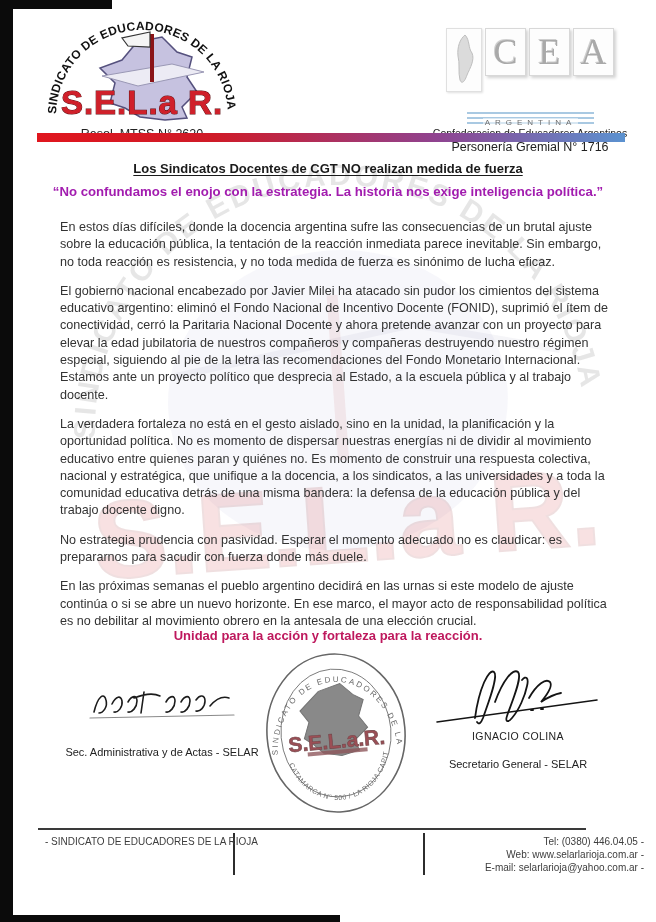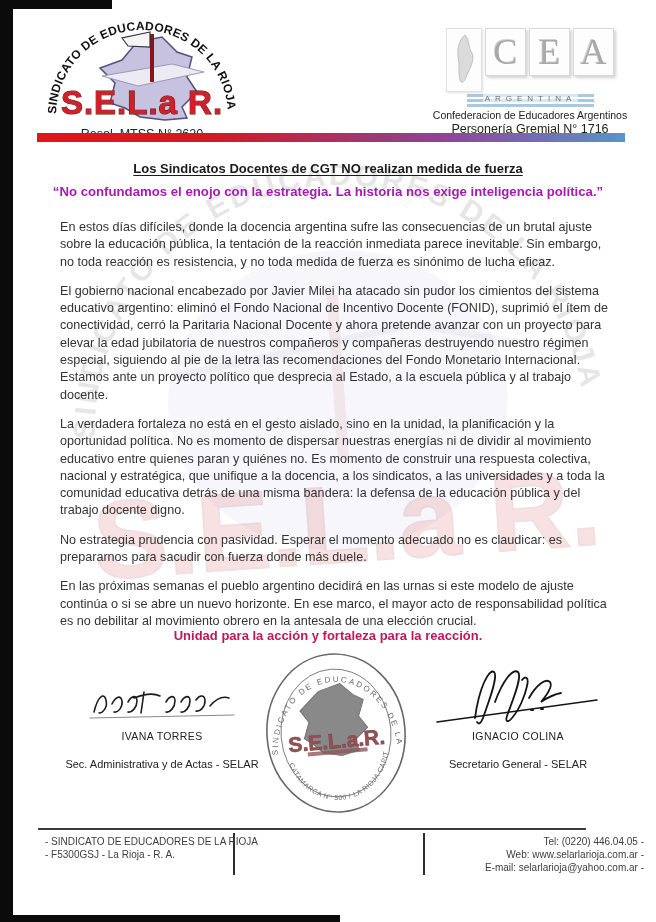--- a/index.html
+++ b/index.html
@@ -12,23 +12,23 @@
   
   .logo-left{position:absolute;left:40px;top:20px;width:204px;text-align:center;}
   .resol{font-size:12.5px;color:#222;margin-top:1px;}
   .logo-right{position:absolute;left:430px;top:28px;width:200px;text-align:center;}
   .cea-row{display:flex;align-items:flex-start;justify-content:center;gap:3px;}
   .cea-map-box{width:34px;height:62px;border:1px solid #e0e0e0;box-shadow:1px 1px 2px rgba(0,0,0,.12);
                display:flex;align-items:center;justify-content:center;background:#fdfdfd;}
   .cea-letter-box{width:39px;height:46px;border:1px solid #d8d8d8;background:#fdfdfd;
                   box-shadow:2px 2px 3px rgba(0,0,0,.18);display:flex;align-items:center;justify-content:center;
                   font-family:"Liberation Serif",serif;font-size:36px;color:#a9a9a9;text-shadow:1px 1px 0 #fff,-1px -1px 0 #cfcfcf;}
-  .cea-band{margin:2px 0 0 37px;width:127px;height:15px;
+  .cea-band{margin:20px 0 0 37px;width:127px;height:15px;
             background:repeating-linear-gradient(180deg,#a9c9e2 0 2.5px,#ffffff 2.5px 5px);
-            display:flex;align-items:flex-start;justify-content:center;}
+            display:flex;align-items:flex-end;justify-content:center;}
   .cea-band span{font-size:8px;color:#6f6f6f;letter-spacing:5px;background:rgba(255,255,255,.55);padding:0 2px;}
   .cea-name{font-size:10.5px;color:#222;white-space:nowrap;}
   .cea-gremial{font-size:12.5px;color:#222;margin-top:1px;}
   .grad-bar{position:absolute;left:37px;top:133px;width:588px;height:9px;
             background:linear-gradient(90deg,#e0161e 0%,#cf1b28 30%,#8f4390 68%,#5b92d0 100%);}
   
   .content{position:absolute;left:0;top:0;width:100%;z-index:2;}
   .doc-title{position:absolute;top:161px;left:0;width:100%;text-align:center;font-size:13px;font-weight:bold;color:#1a1a1a;}
   .doc-title span{text-decoration:underline;text-underline-offset:2px;}
   .doc-subtitle{position:absolute;top:184px;left:0;width:100%;text-align:center;font-size:13.2px;font-weight:bold;color:#a21caf;}
@@ -131,21 +131,20 @@
     <div class="closing">Unidad para la acción y fortaleza para la reacción.</div>
 
     <div class="sig sig-left">
       <svg width="160" height="46" viewBox="0 0 160 46">
         <g fill="none" stroke="#1c1c1c" stroke-width="1.6" stroke-linecap="round">
           <path d="M12,32 C16,16 22,12 24,20 C26,27 21,33 17,33 M30,24 C34,16 39,15 40,21 C41,27 36,33 32,32 M46,22 C50,15 55,15 55,21 C55,27 50,33 46,32 M62,12 L59,33 M52,18 C62,14 72,13 78,16"></path>
           <path d="M84,22 C88,15 93,15 93,21 C93,27 88,33 84,32 M99,22 C103,15 108,15 108,21 C108,27 103,33 99,32 M114,20 C118,14 123,15 123,21 C123,27 118,32 114,31 M128,26 C134,19 141,16 147,18"></path>
           <path d="M8,38 L152,35" stroke="#8a8a8a" stroke-width="1.2"></path>
         </g>
       </svg>
-      <div class="sig-name">IVANA TORRES</div>
       <div class="sig-role">Sec. Administrativa y de Actas - SELAR</div>
     </div>
 
     <div class="sig sig-right">
       <svg width="170" height="66" viewBox="0 0 170 66">
         <g fill="none" stroke="#141414" stroke-width="1.8" stroke-linecap="round">
           <path d="M42,58 C46,28 56,8 61,12 C66,16 54,46 50,58 C48,63 46,65 44,62"></path>
           <path d="M62,42 C70,20 80,8 85,12 C90,17 78,44 74,56 C72,62 75,63 79,58 C86,50 92,36 94,26 C96,18 93,15 89,20"></path>
           <path d="M96,38 C104,24 113,18 117,22 C120,26 113,36 108,42 C114,38 122,34 128,33"></path>
           <path d="M4,62 L164,40" stroke-width="1.6"></path>
@@ -172,22 +171,21 @@
       <path d="M62,42 L84,36 L96,48 L106,54 L100,70 L108,82 L94,94 L98,104 L80,108 L62,104 L52,94 L44,88 L50,72 L42,60 Z" fill="#5c5c5c" opacity="0.85" stroke="#3f3f3f"></path>
       <text x="76" y="100" text-anchor="middle" font-family="Liberation Sans, sans-serif" font-size="21" font-weight="bold" fill="#8a3038" stroke="#57272b" stroke-width="0.6">S.E.L.a.R.</text>
       <rect x="46" y="102" width="60" height="4" fill="#7c3b40" opacity="0.8"></rect>
     </svg>
 
     <div class="footer-line"></div>
     <div class="footer-div footer-div-1"></div>
     <div class="footer-div footer-div-2"></div>
     <div class="footer-col-left">
       <div>- SINDICATO DE EDUCADORES DE LA RIOJA</div>
-      <div>- F5300GSJ - La Rioja - R. A.</div>
     </div>
     <div class="footer-col-right">
-      <div>Tel: (0220) 446.04.05 -</div>
+      <div>Tel: (0380) 446.04.05 -</div>
       <div>Web: www.selarlarioja.com.ar -</div>
       <div>E-mail: selarlarioja@yahoo.com.ar -</div>
     </div>
 
   </div>
 </div>
 
 </body></html>

